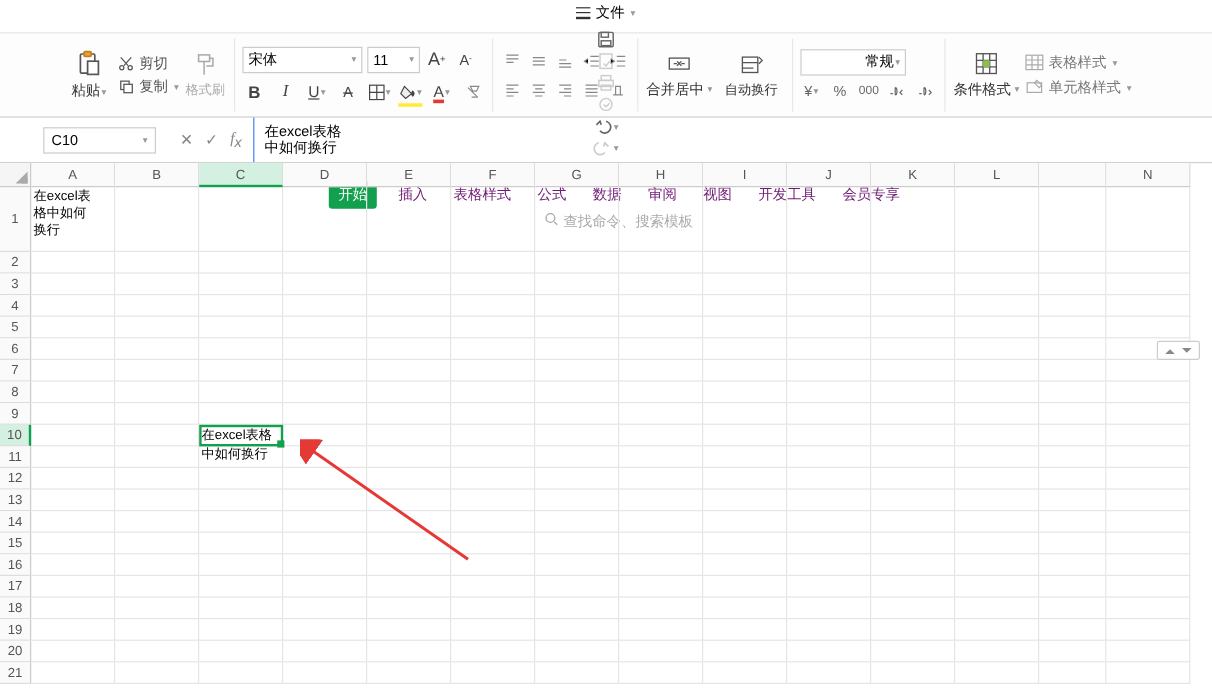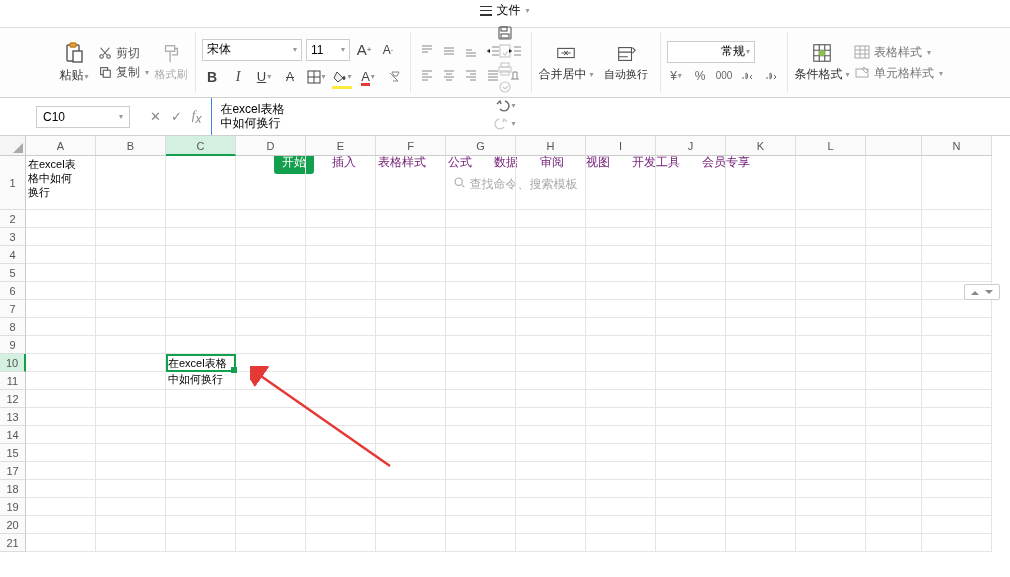--- a/index.html
+++ b/index.html
@@ -671,20 +671,37 @@
         <div class="cell"></div>
         <div class="cell"></div>
         <div class="cell"></div>
         <div class="cell"></div>
         <div class="cell"></div>
         <div class="cell"></div>
         <div class="cell" style="width: 56px;"></div>
         <div class="cell"></div>
       </div>
       <div class="row">
+        <div class="rowh">16</div>
+        <div class="cell"></div>
+        <div class="cell"></div>
+        <div class="cell"></div>
+        <div class="cell"></div>
+        <div class="cell"></div>
+        <div class="cell"></div>
+        <div class="cell"></div>
+        <div class="cell"></div>
+        <div class="cell"></div>
+        <div class="cell"></div>
+        <div class="cell"></div>
+        <div class="cell"></div>
+        <div class="cell" style="width: 56px;"></div>
+        <div class="cell"></div>
+      </div>
+      <div class="row">
         <div class="rowh">17</div>
         <div class="cell"></div>
         <div class="cell"></div>
         <div class="cell"></div>
         <div class="cell"></div>
         <div class="cell"></div>
         <div class="cell"></div>
         <div class="cell"></div>
         <div class="cell"></div>
         <div class="cell"></div>

